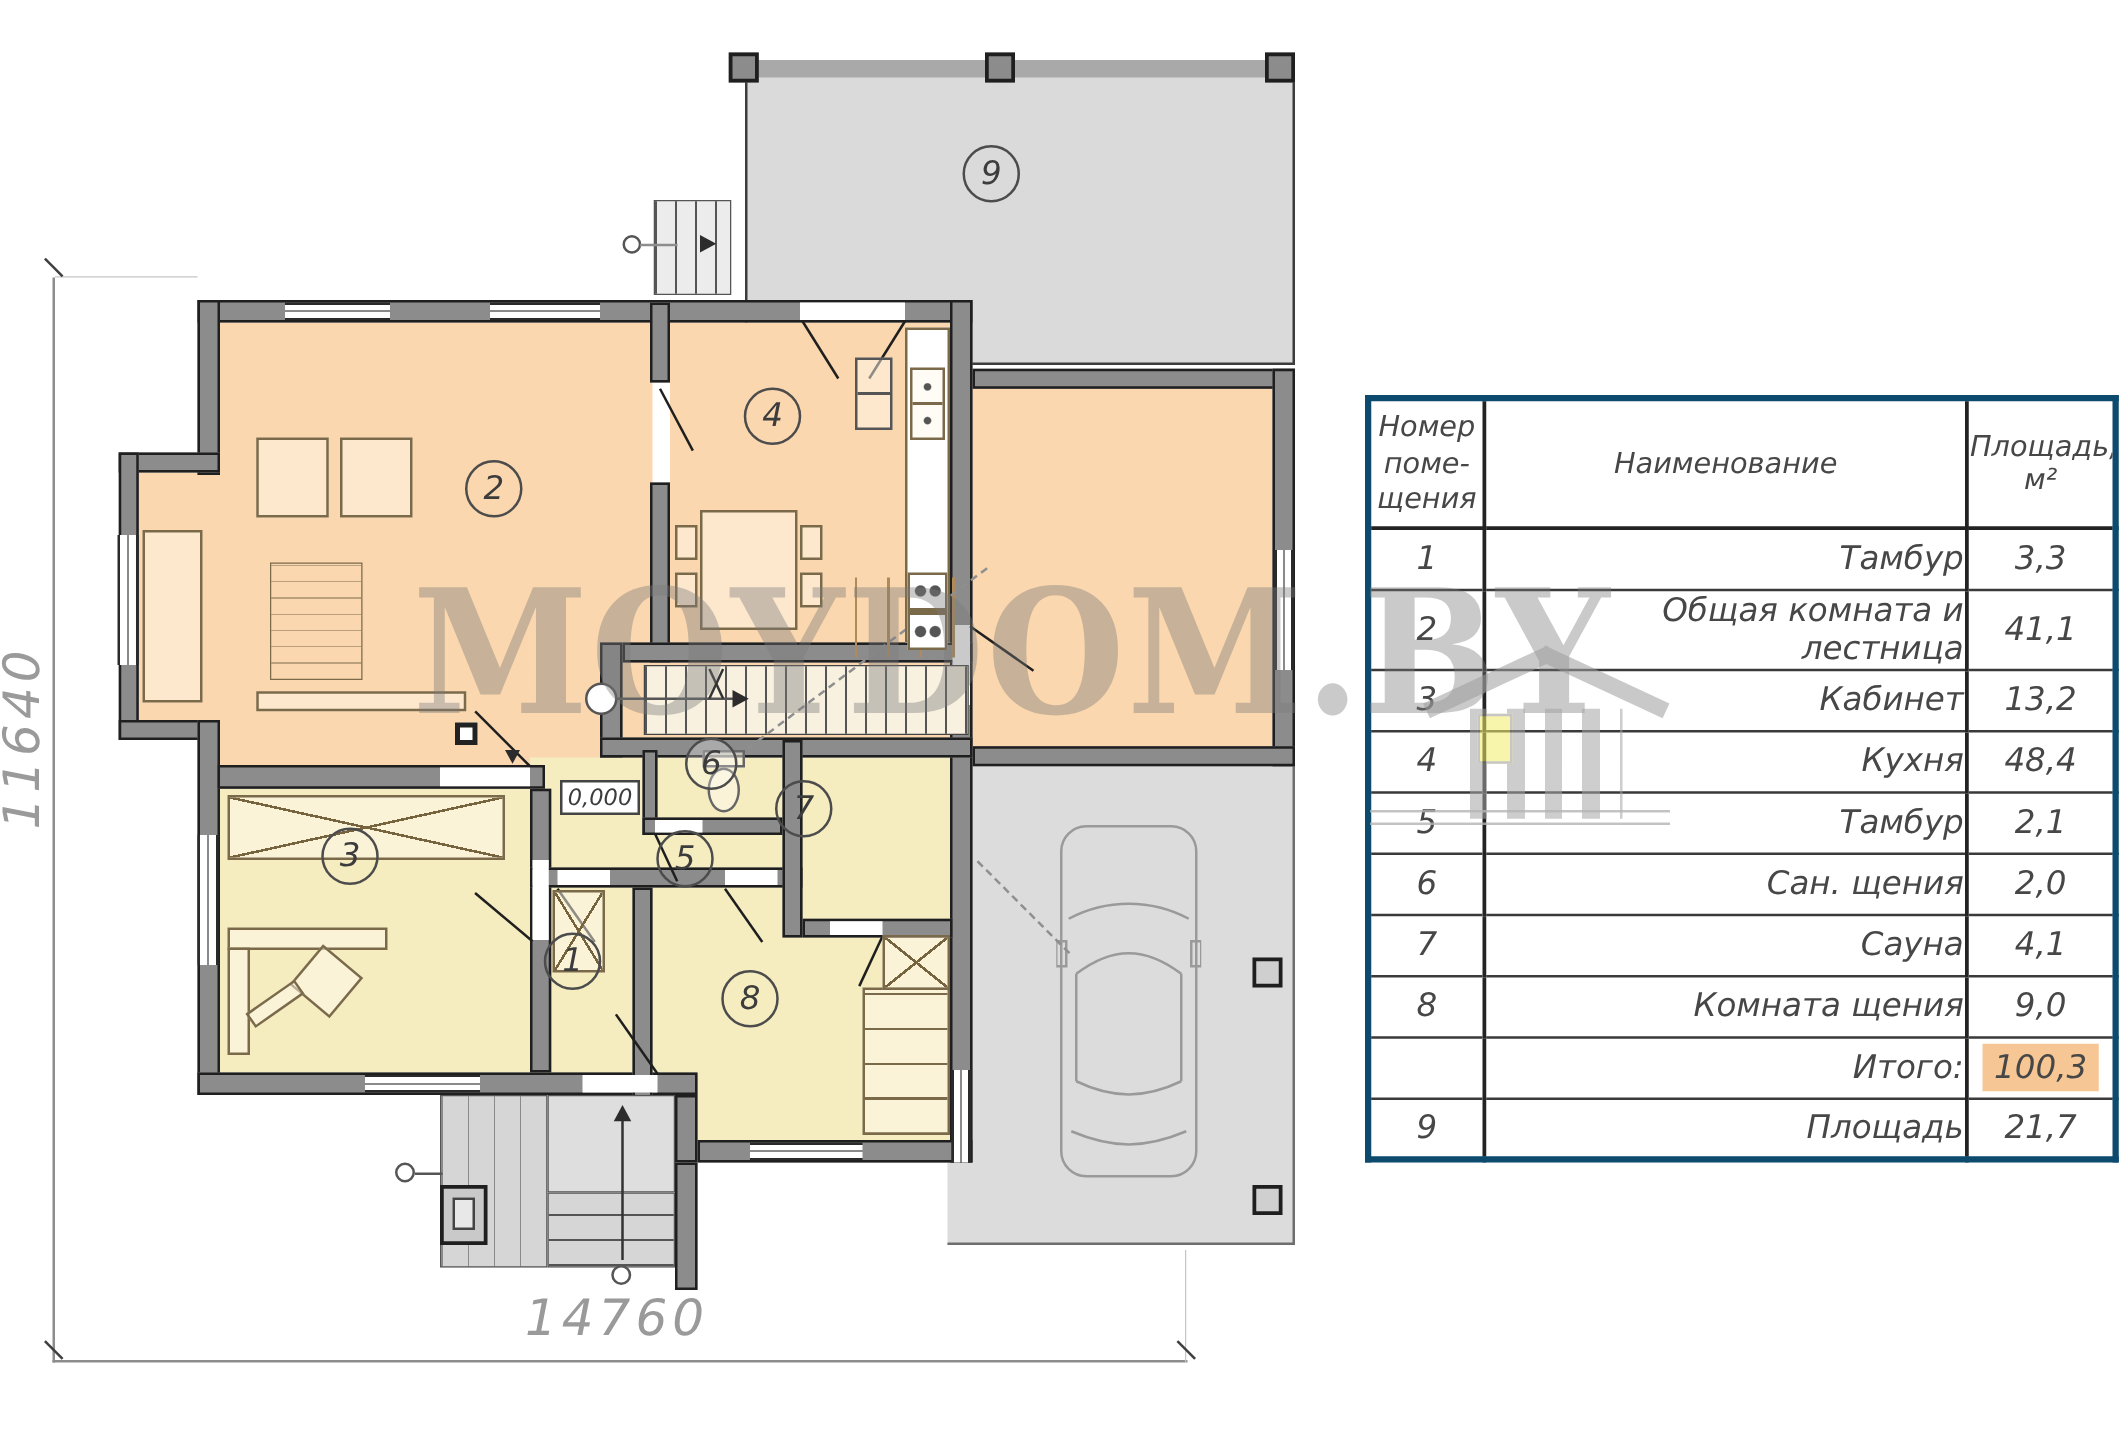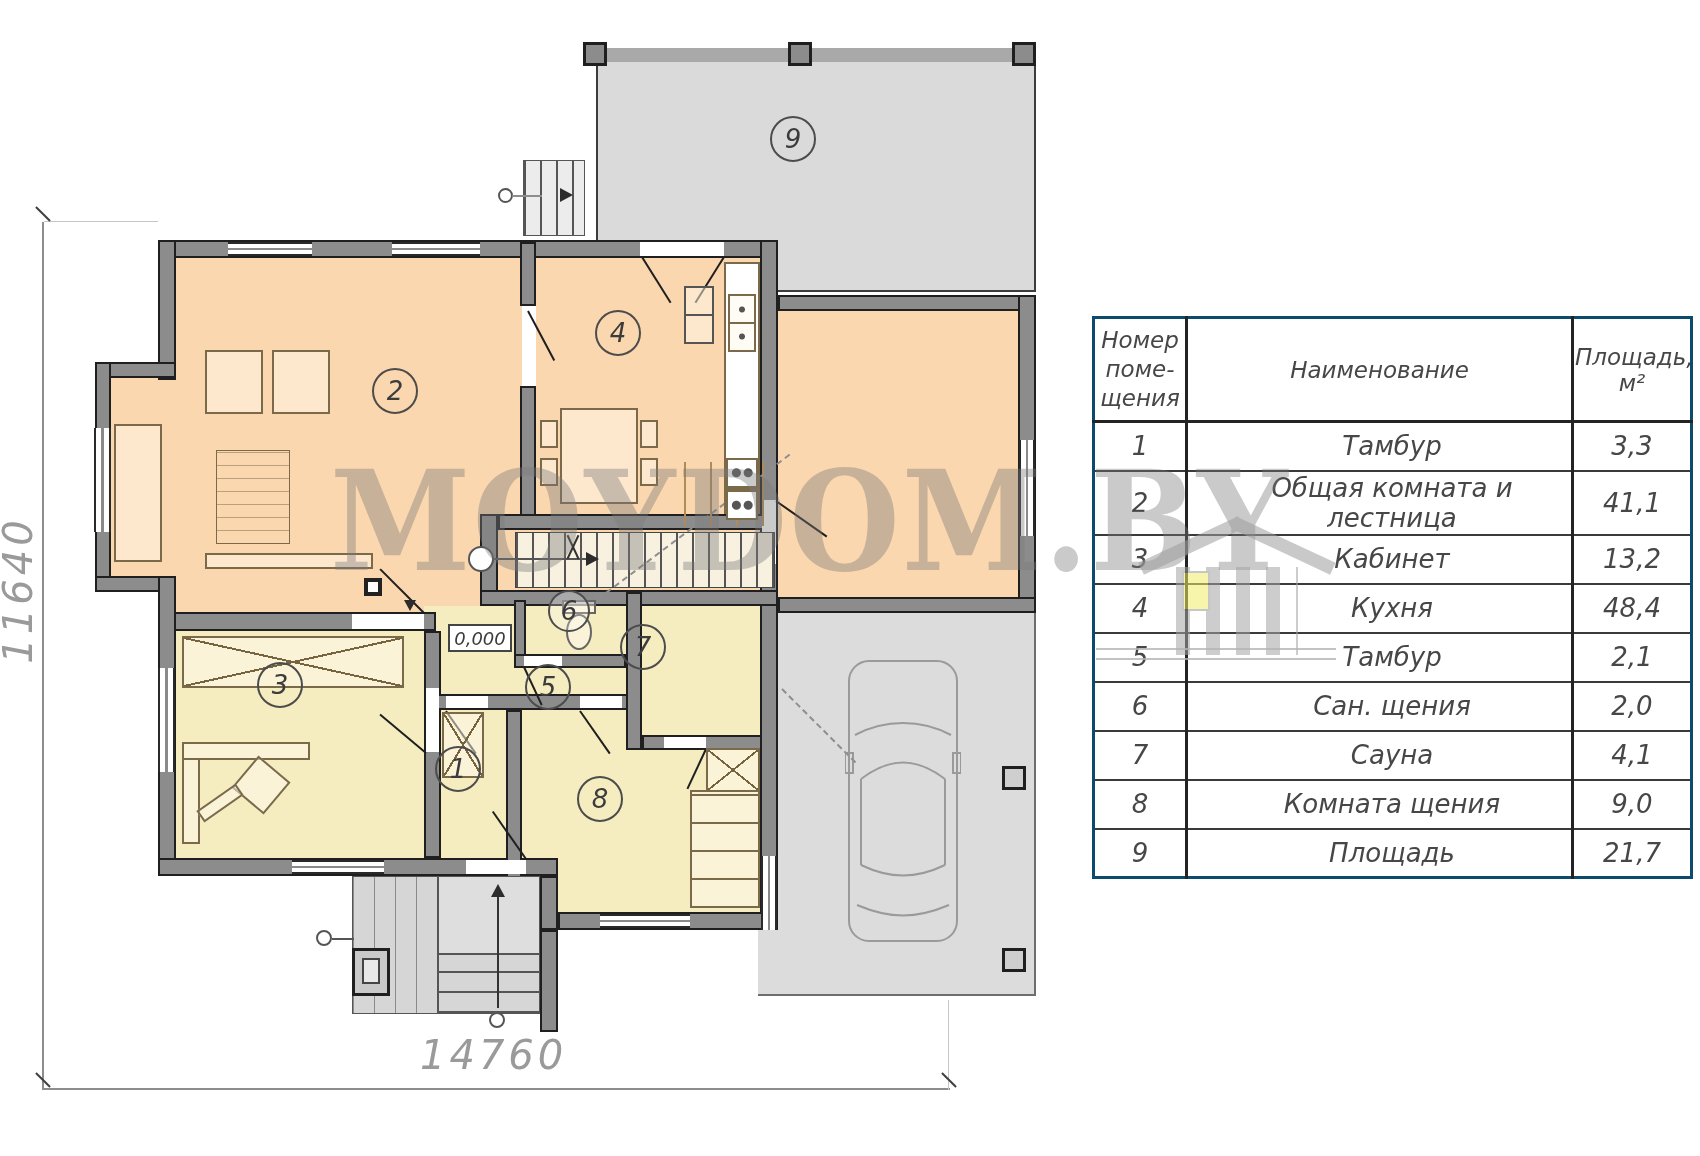--- a/index.html
+++ b/index.html
@@ -25,27 +25,27 @@
   .tri-u{position:absolute;width:0;height:0;border-bottom:13px solid #2c2c2c;border-left:7px solid transparent;border-right:7px solid transparent}
   .tri-d{position:absolute;width:0;height:0;border-top:11px solid #2c2c2c;border-left:6px solid transparent;border-right:6px solid transparent}
   .steps-v{background-image:repeating-linear-gradient(90deg,#555 0 2px,transparent 2px 16px)}
   .steps-h{background-image:repeating-linear-gradient(0deg,#555 0 2px,transparent 2px 20px)}
   .lvl{position:absolute;border:2px solid #444;background:#fff;font:italic 18px "DejaVu Sans",sans-serif;color:#3c3c3c;display:flex;align-items:center;justify-content:center;box-sizing:border-box}
   
   .wm-text{position:absolute;left:330px;top:440px;font:bold 138px "DejaVu Serif",serif;color:rgba(122,122,122,.40);letter-spacing:2px;transform:scaleX(.92);transform-origin:0 0;white-space:nowrap;pointer-events:none;z-index:8}
   .wm{pointer-events:none;z-index:8}
   
   #ex-title{position:absolute;left:1092px;top:228px;width:598px;text-align:center;font:italic 34px "DejaVu Sans",sans-serif;color:#555;letter-spacing:2px}
-  #ex{position:absolute;left:1092px;top:316px;width:598px;border-collapse:collapse;table-layout:fixed;border:3px solid #0c4a6e;background:#fff;z-index:4}
+  #ex{position:absolute;left:1092px;top:316px;width:598px;border-collapse:collapse;table-layout:fixed;border:5px solid #0c4a6e;background:#fff;z-index:4}
   #ex th,#ex td{border:2px solid #3a3a3a;box-sizing:border-box;font-style:italic;color:#474747;text-align:center;overflow:hidden}
   #ex th{height:104px;font-size:23px;font-weight:normal;border-bottom:3px solid #232323}
   #ex td{height:49px;font-size:26px}
   #ex .c1{border-right:3px solid #232323}
   #ex .c2{border-right:3px solid #232323}
-  #ex td.nm{text-align:center;padding-left:26px}
+  #ex td.nm{text-align:right;padding-left:26px}
   #ex .pre{white-space:pre-line;line-height:1.25}
   .hl{display:block;margin:3px 10px;background:#f6c795;padding:4px 0}
 </style>
 </head>
 <body>
 
 <div id="wrap">
 
   <div class="fill" style="left:596px;top:48px;width:440px;height:244px;background:#dadada;border:2px solid #3c3c3c;box-sizing:border-box"></div>
   <div class="fill" style="left:596px;top:48px;width:440px;height:14px;background:#a9a9a9"></div>
@@ -290,20 +290,27 @@
           <td class="c1">7</td>
           <td class="c2 nm">Сауна</td>
           <td>4,1</td>
         </tr>
       <tr>
           <td class="c1">8</td>
           <td class="c2 nm">Комната щения</td>
           <td>9,0</td>
         </tr>
       <tr>
+          <td class="c1"></td>
+          <td class="c2 nm">Итого:</td>
+          <td>
+            <span class="hl">100,3</span>
+          </td>
+        </tr>
+      <tr>
           <td class="c1">9</td>
           <td class="c2 nm">Площадь</td>
           <td>21,7</td>
         </tr>
     </tbody>
   </table>
 
 </div>
 
 </body></html>

